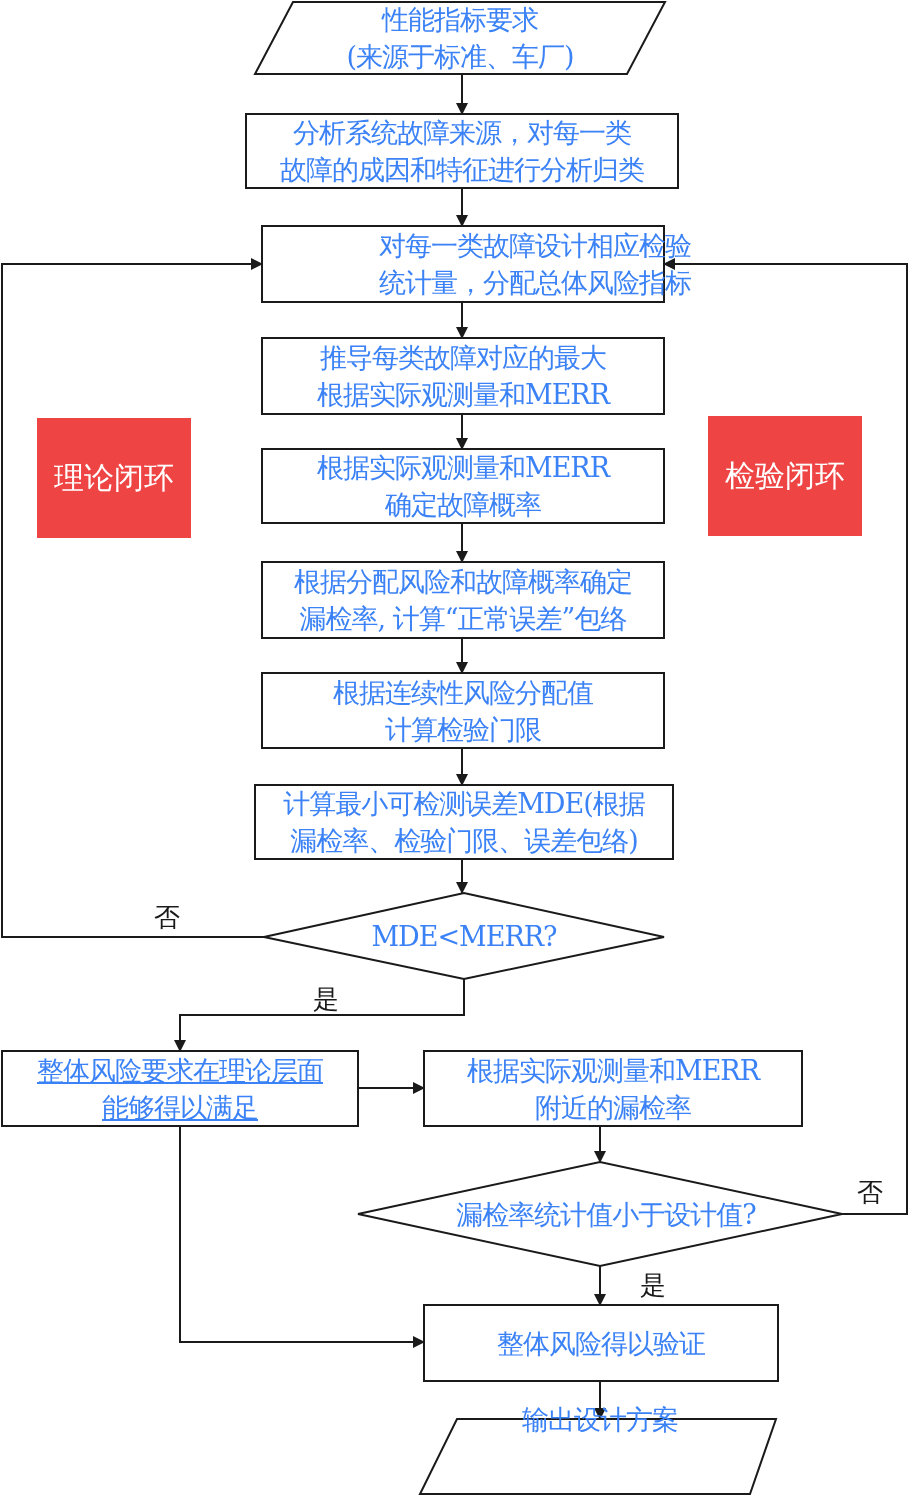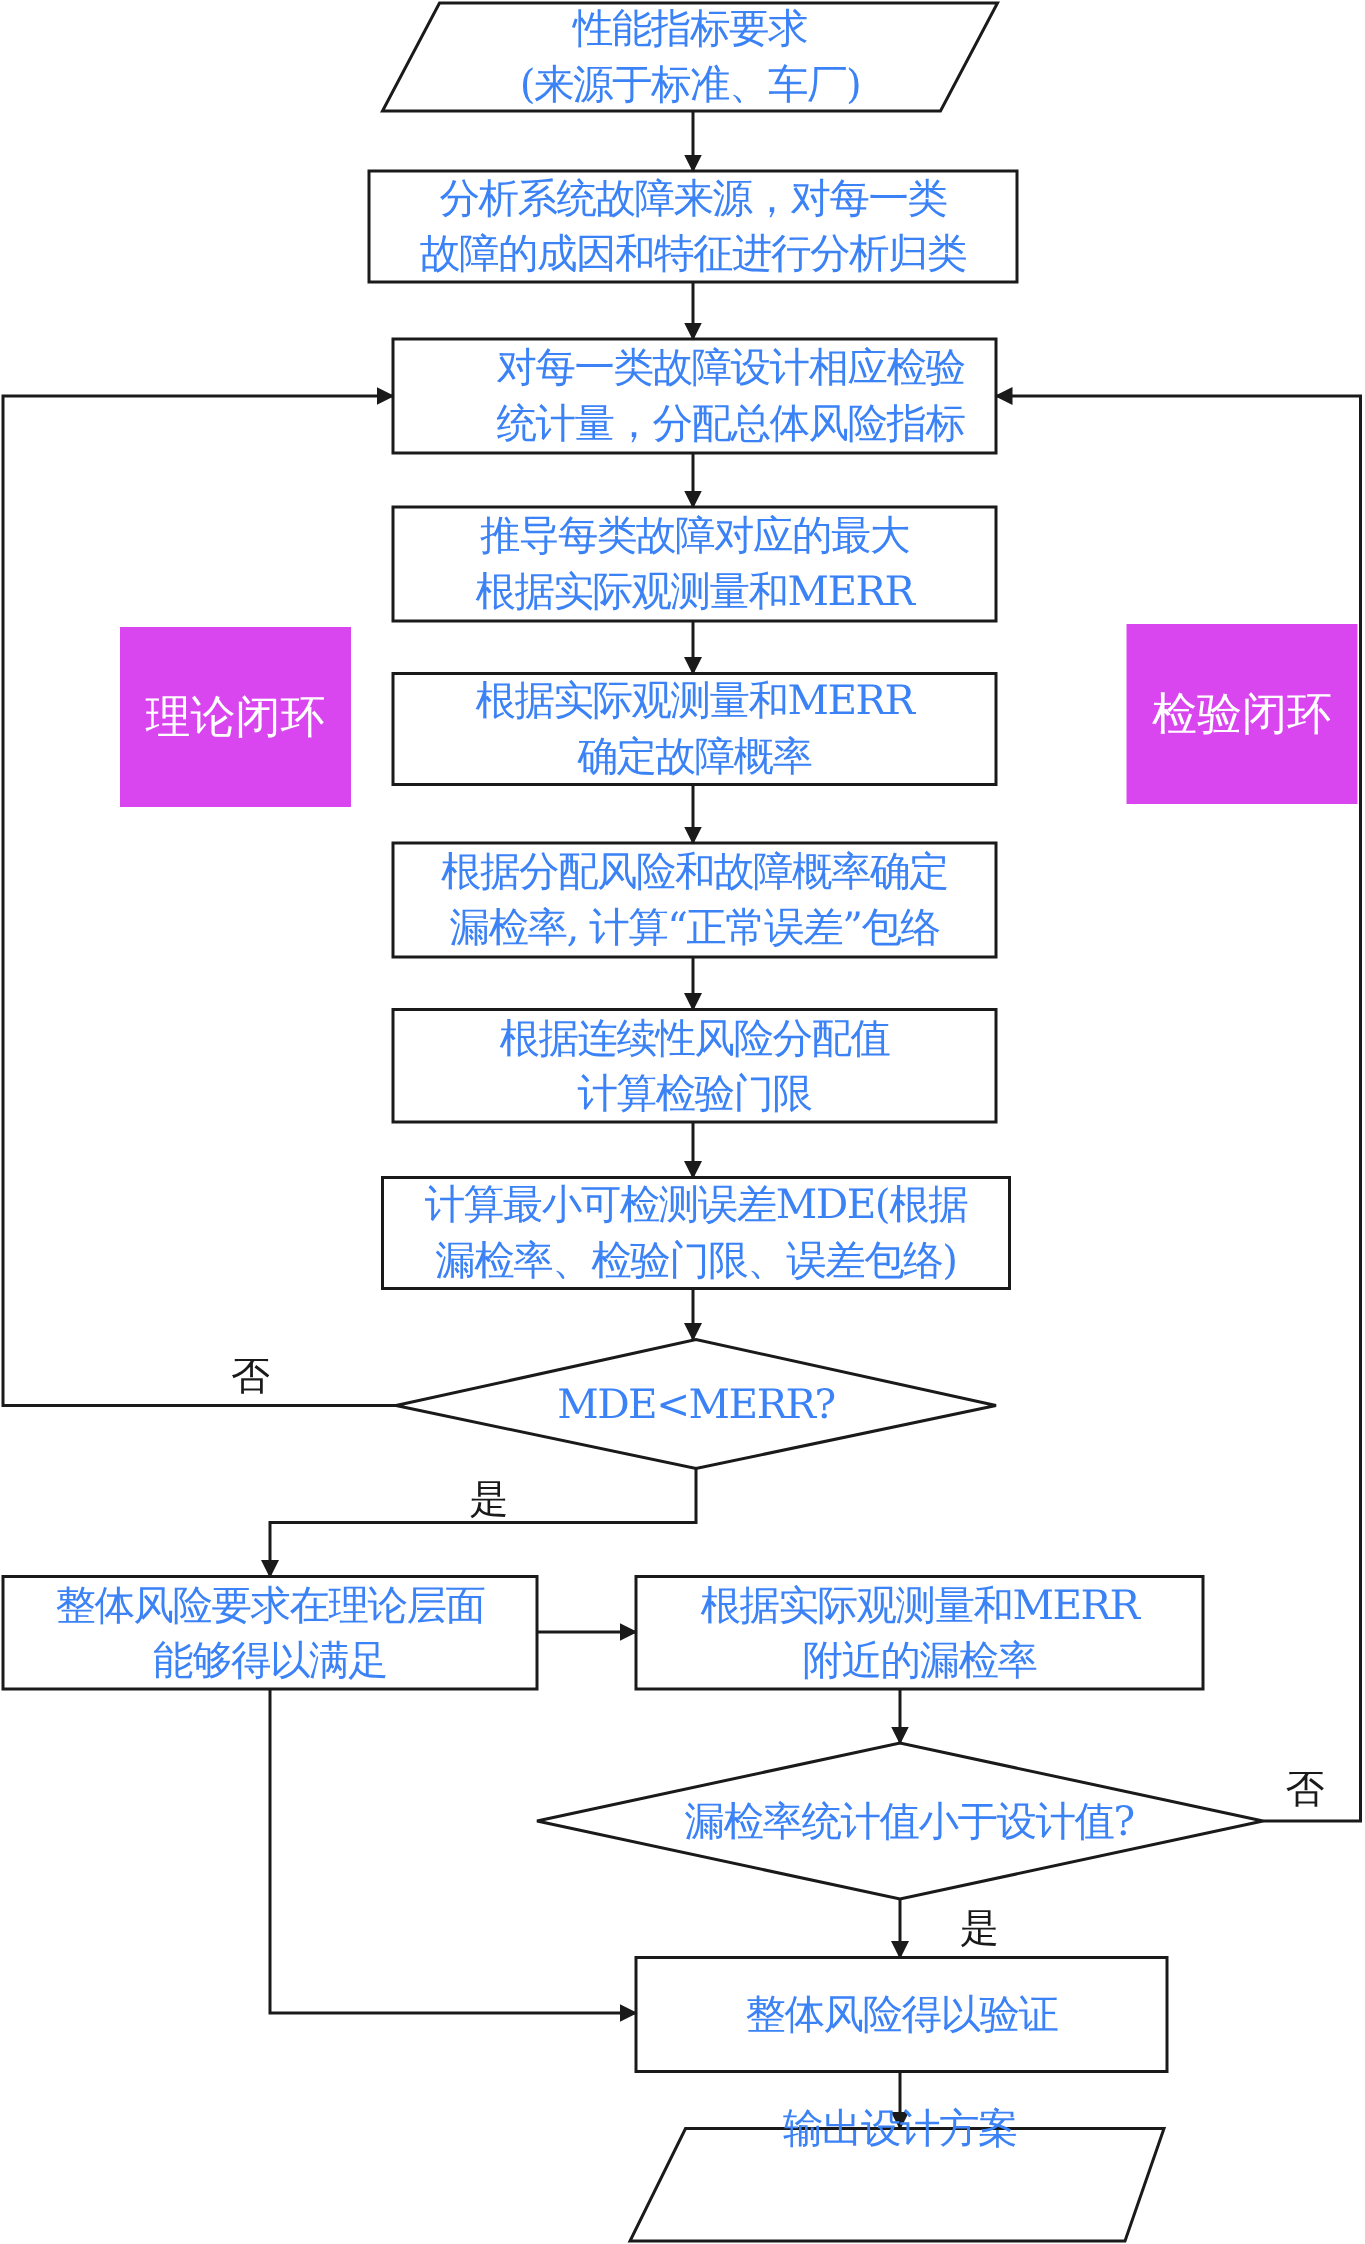--- a/index.html
+++ b/index.html
@@ -3,22 +3,22 @@
 <meta charset="utf-8">
 <style>
   html, body { margin: 0; padding: 0; background: #ffffff; }
   body { width: 910px; height: 1496px; position: relative; overflow: hidden;
          font-family: "DejaVu Serif", "Liberation Serif", serif; color: #111; }
   svg#flow { position: absolute; left: 0; top: 0; }
   .node-text { position: absolute; display: flex; flex-direction: column; align-items: center;
                justify-content: center; text-align: center; font-size: 27px; line-height: 37px;
                color: #3b82f6; white-space: nowrap; letter-spacing: -1px; }
   .label { position: absolute; font-size: 26px; color: #1a1a1a; }
-  .badge { position: absolute; background: #d946ef; color: #ffffff; display: flex;
-           align-items: center; justify-content: center; font-size: 30px; margin-left: 43px; }
+  .badge { position: absolute; background: #ef4444; color: #ffffff; display: flex;
+           align-items: center; justify-content: center; font-size: 30px; }
 </style>
 </head>
 <body>
 
 <svg id="flow" width="910" height="1496">
   <defs>
     <marker id="arr" markerWidth="12" markerHeight="26" refX="11" refY="6" orient="auto" markerUnits="userSpaceOnUse" viewBox="0 0 12 12">
       <path d="M0,0 L12,6 L0,12 z" fill="#1a1a1a"></path>
     </marker>
   </defs>
@@ -67,21 +67,21 @@
 </svg>
 
 <div class="node-text" style="left:255px;top:2px;width:410px;height:72px;">
   <span>性能指标要求</span>
   <span>(来源于标准、车厂)</span>
 </div>
 <div class="node-text" style="left:246px;top:114px;width:432px;height:74px;">
   <span>分析系统故障来源，对每一类</span>
   <span>故障的成因和特征进行分析归类</span>
 </div>
-<div class="node-text" style="left:262px;top:226px;width:450px;height:76px;">
+<div class="node-text" style="left:262px;top:226px;width:450px;height:76px;padding-left:48px;">
   <span>对每一类故障设计相应检验</span>
   <span>统计量，分配总体风险指标</span>
 </div>
 <div class="node-text" style="left:262px;top:338px;width:402px;height:76px;">
   <span>推导每类故障对应的最大</span>
   <span>根据实际观测量和MERR</span>
 </div>
 <div class="node-text" style="left:262px;top:449px;width:402px;height:74px;">
   <span>根据实际观测量和MERR</span>
   <span>确定故障概率</span>
@@ -94,21 +94,21 @@
   <span>根据连续性风险分配值</span>
   <span>计算检验门限</span>
 </div>
 <div class="node-text" style="left:255px;top:785px;width:418px;height:74px;">
   <span>计算最小可检测误差MDE(根据</span>
   <span>漏检率、检验门限、误差包络)</span>
 </div>
 <div class="node-text" style="left:264px;top:893px;width:400px;height:86px;">
   <span>MDE&lt;MERR?</span>
 </div>
-<div class="node-text" style="left:2px;top:1051px;width:356px;height:75px;">
+<div class="node-text" style="left:2px;top:1051px;width:356px;height:75px;text-decoration:underline;">
   <span>整体风险要求在理论层面</span>
   <span>能够得以满足</span>
 </div>
 <div class="node-text" style="left:424px;top:1051px;width:378px;height:75px;">
   <span>根据实际观测量和MERR</span>
   <span>附近的漏检率</span>
 </div>
 <div class="node-text" style="left:364px;top:1162px;width:484px;height:104px;">
   <span>漏检率统计值小于设计值?</span>
 </div>

